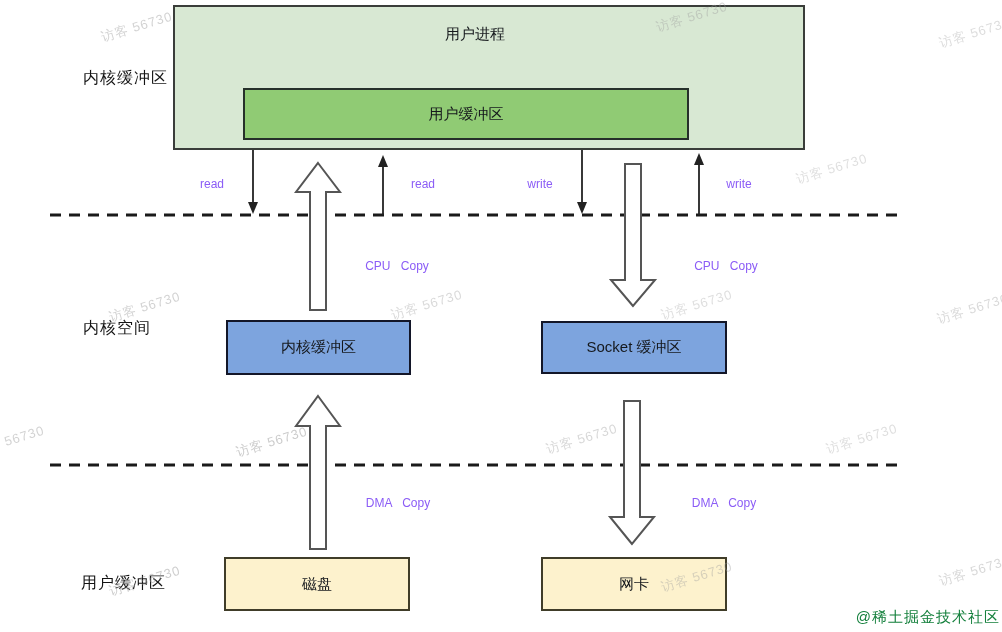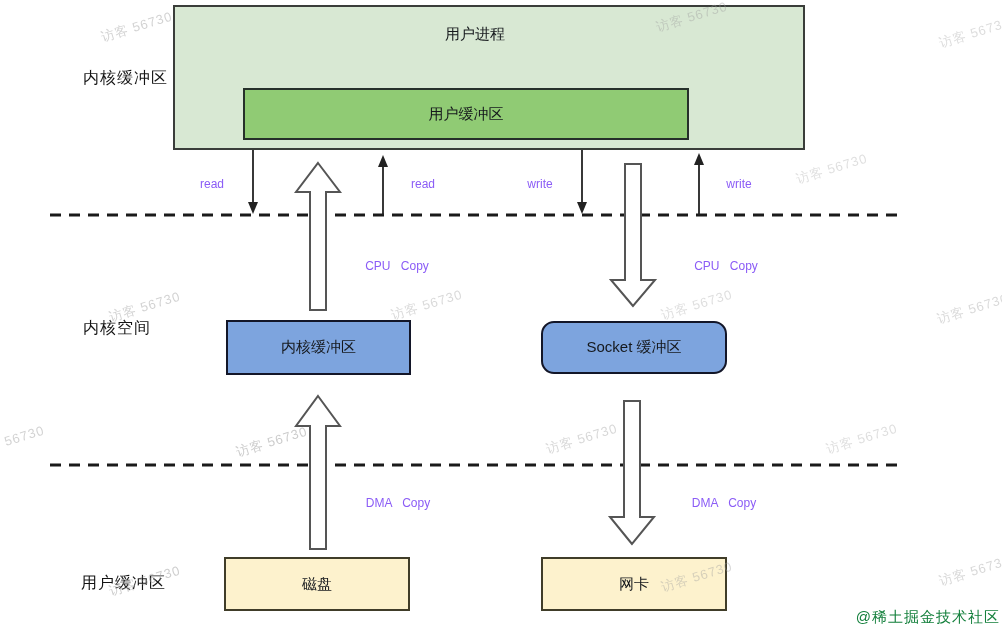--- a/index.html
+++ b/index.html
@@ -13,21 +13,21 @@
   
   .box{position:absolute;display:flex;align-items:center;justify-content:center;
        font-size:15px;color:#15181c;box-sizing:border-box;}
   .box-user-process{left:173px;top:5px;width:632px;height:145px;
        background:#d8e8d3;border:2px solid #3a3d3a;display:block;}
   .box-user-process .proc-title{position:absolute;left:0;right:28px;top:18px;text-align:center;font-size:15px;}
   .box-user-buffer{left:243px;top:72px;width:446px;height:52px;
        background:#90cb74;border:2px solid #26302a;margin-top:16px;}
   .box-blue{background:#7da4de;border:2px solid #131628;}
   .box-kernel-buffer{left:226px;top:320px;width:185px;height:55px;}
-  .box-socket-buffer{left:541px;top:321px;width:186px;height:53px;border-radius:13px;}
+  .box-socket-buffer{left:541px;top:321px;width:186px;height:53px;}
   .box-yellow{background:#fdf2cd;border:2px solid #403d29;}
   .box-disk{left:224px;top:557px;width:186px;height:54px;}
   .box-nic{left:541px;top:557px;width:186px;height:54px;}
   
   .arrow-label{position:absolute;font-size:12px;color:#8b5cf6;transform:translateX(-50%);white-space:nowrap;}
   .copy-label{word-spacing:7px;}
   
   #overlay{position:absolute;left:0;top:0;width:1002px;height:632px;}
   
   .wm{position:absolute;font-size:13px;color:#9d9d9d;white-space:nowrap;

